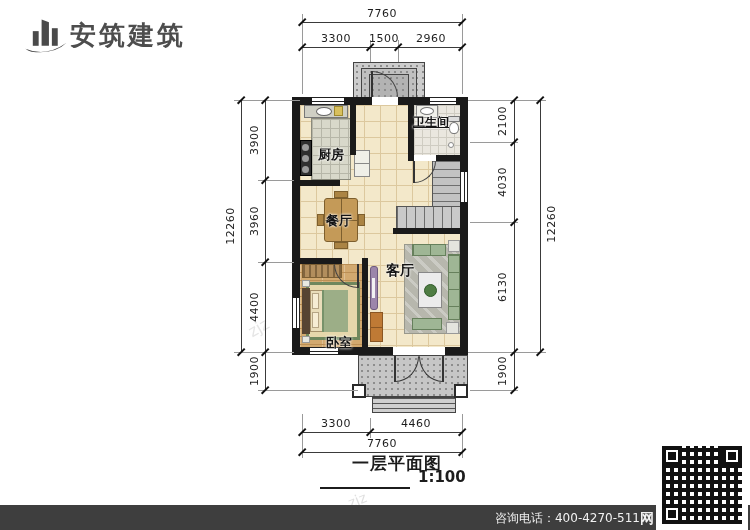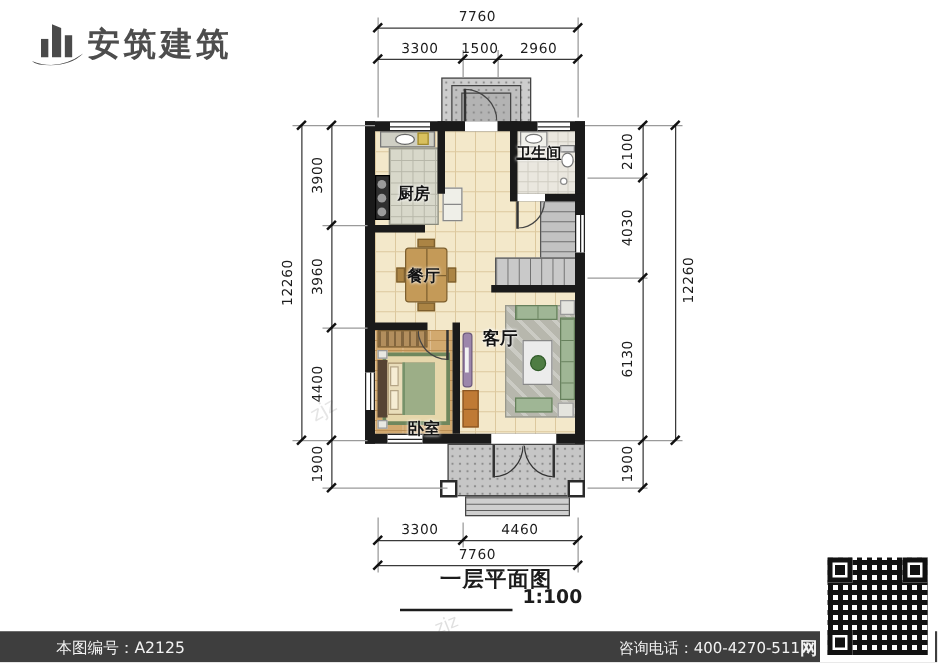--- a/index.html
+++ b/index.html
@@ -257,21 +257,20 @@
   <div class="lnv" style="left:539.5px;top:100px;height:252px;"></div>
   <div class="tk" style="left:540px;top:100px;"></div>
   <div class="tk" style="left:540px;top:352px;"></div>
   <div class="dimv" style="left:551px;top:224px;">12260</div>
 
   <div class="cap-title" style="left:322px;top:452px;margin-left:30px;">一层平面图</div>
   <div class="cap-line" style="left:320px;top:487px;width:90px;"></div>
   <div class="cap-scale" style="left:418px;top:468px;font-weight:bold;">1:100</div>
 
   <div class="footer-bar"></div>
-  <div class="ft" style="left:45px;">本图编号：A2125</div>
   <div class="ft" style="left:585px;font-size:12px;left:auto;right:110px;">咨询电话：400-4270-511</div>
   <div class="ft" style="left:640px;font-size:14px;font-weight:bold;">网</div>
 
   <div class="qr-box">
     <div class="qr-inner"></div>
     <div class="fp" style="left:6px;top:6px;"></div>
     <div class="fp" style="right:6px;top:6px;"></div>
     <div class="fp" style="left:6px;bottom:6px;"></div>
   </div>
 

